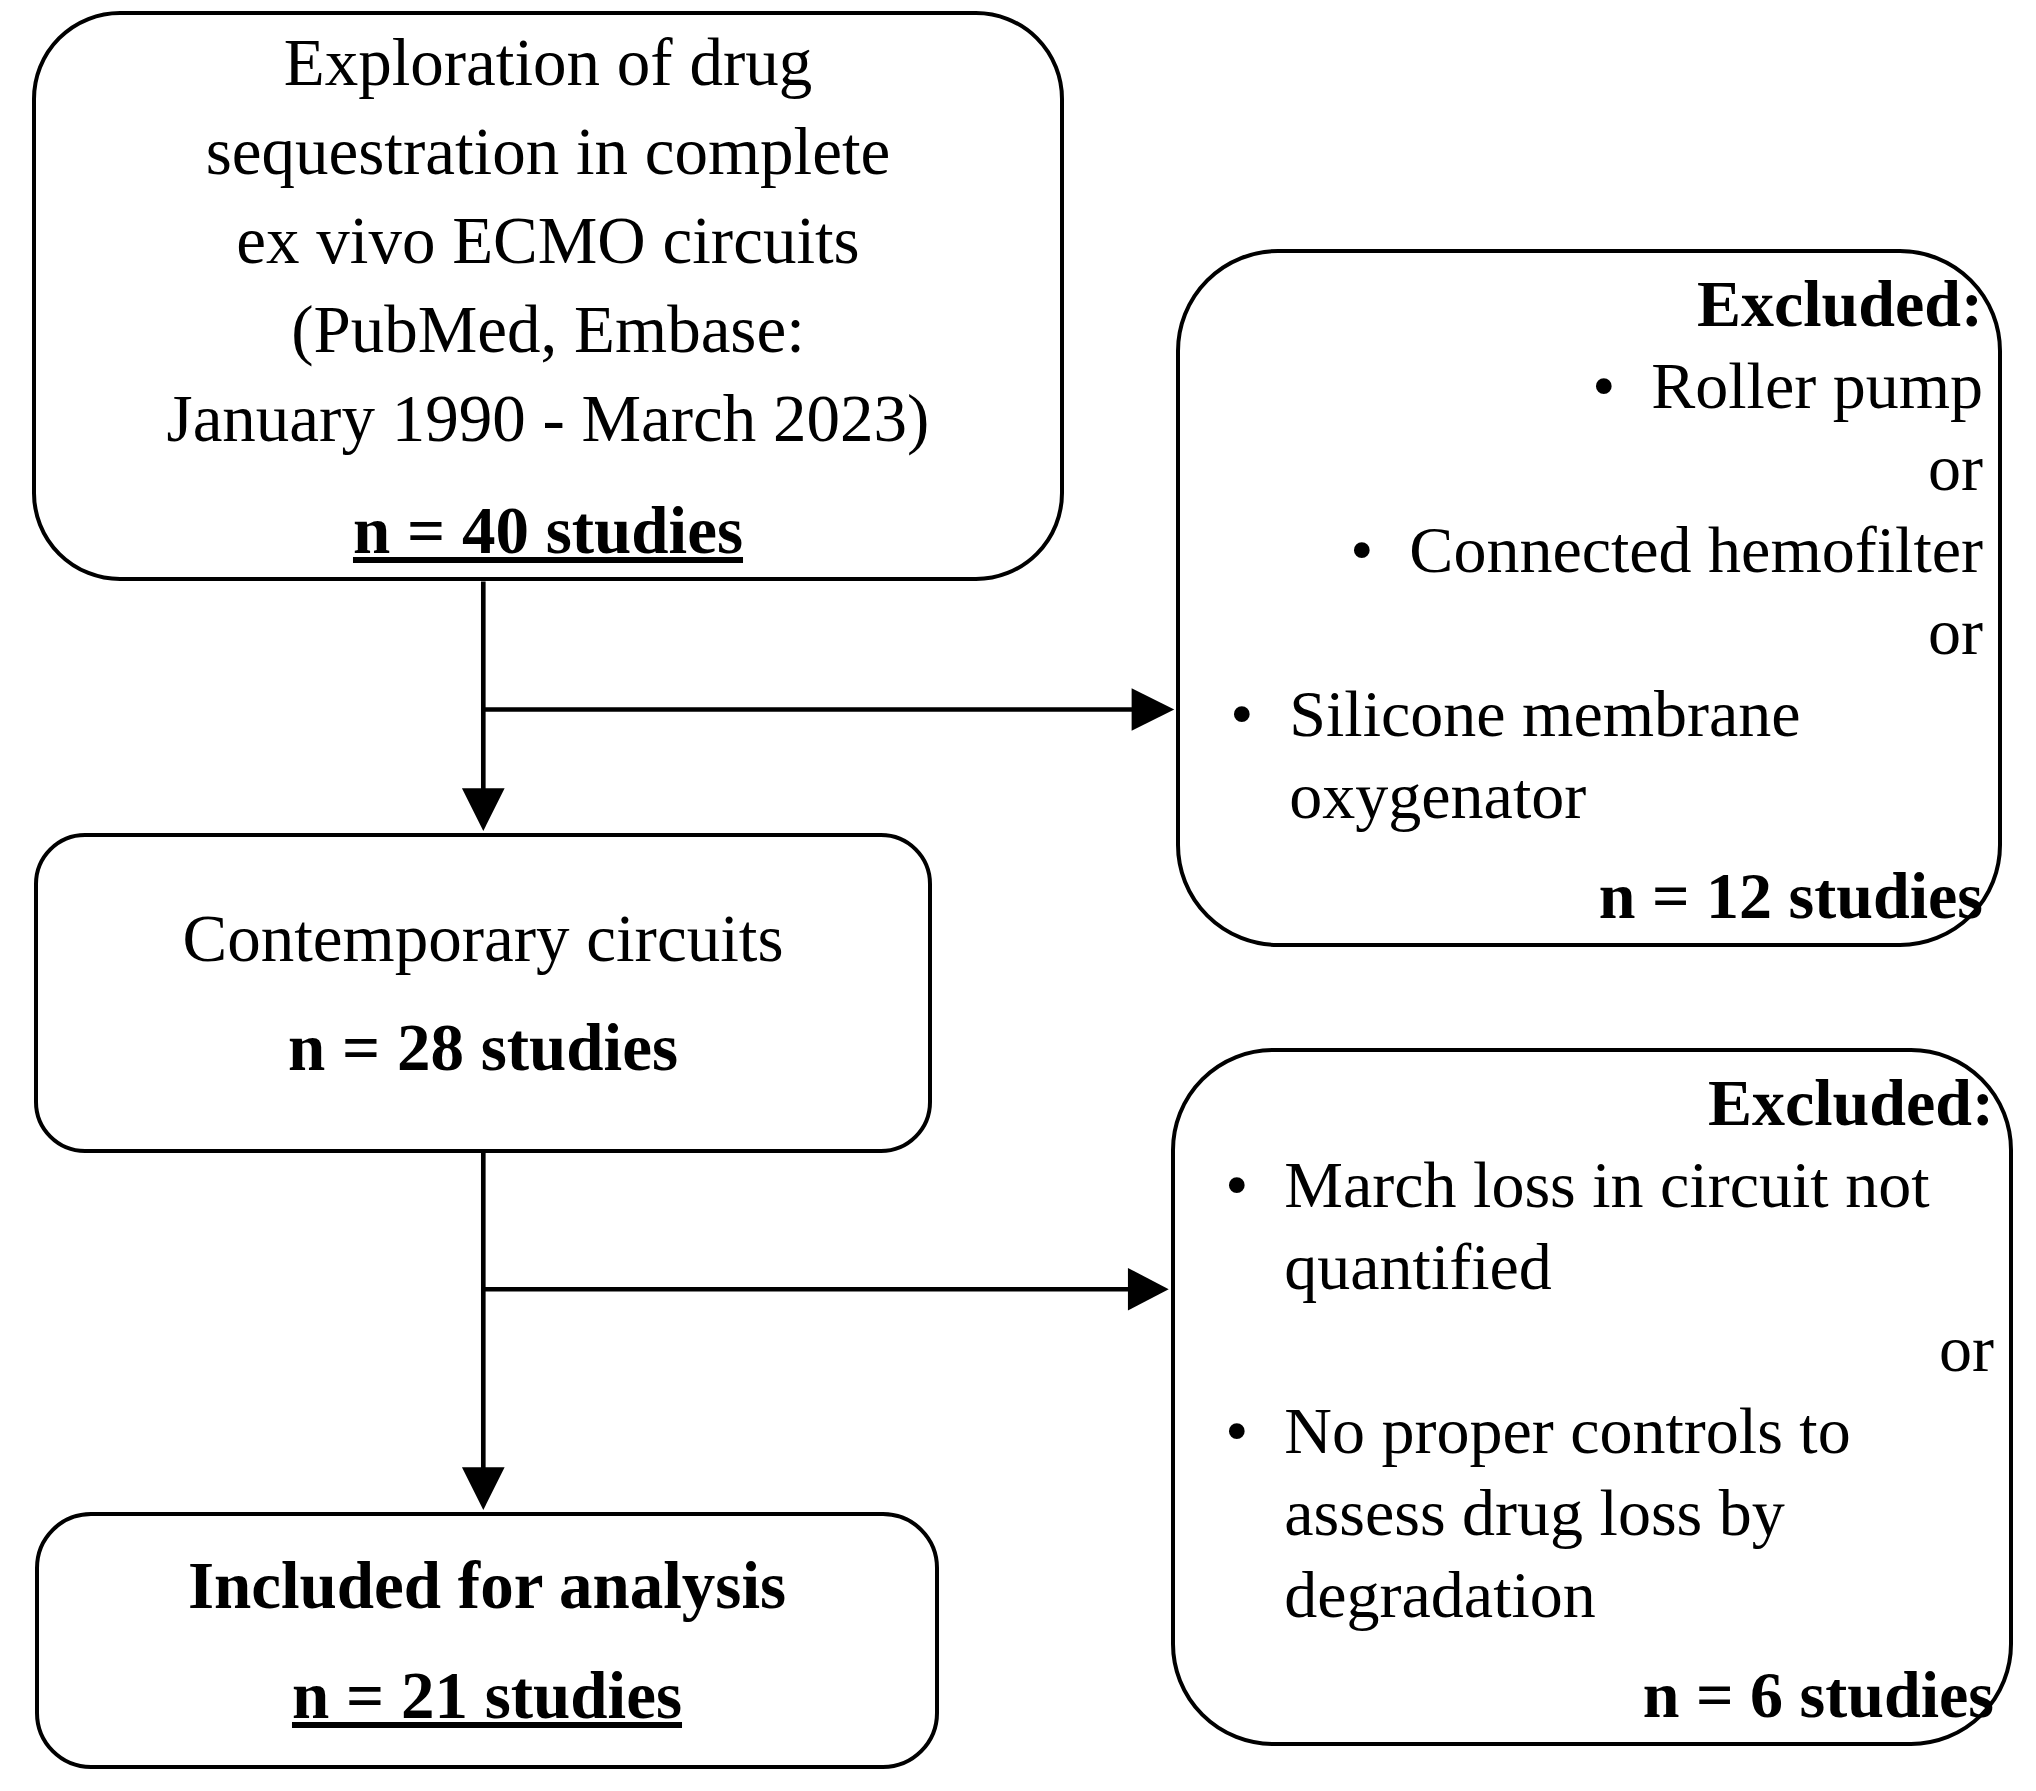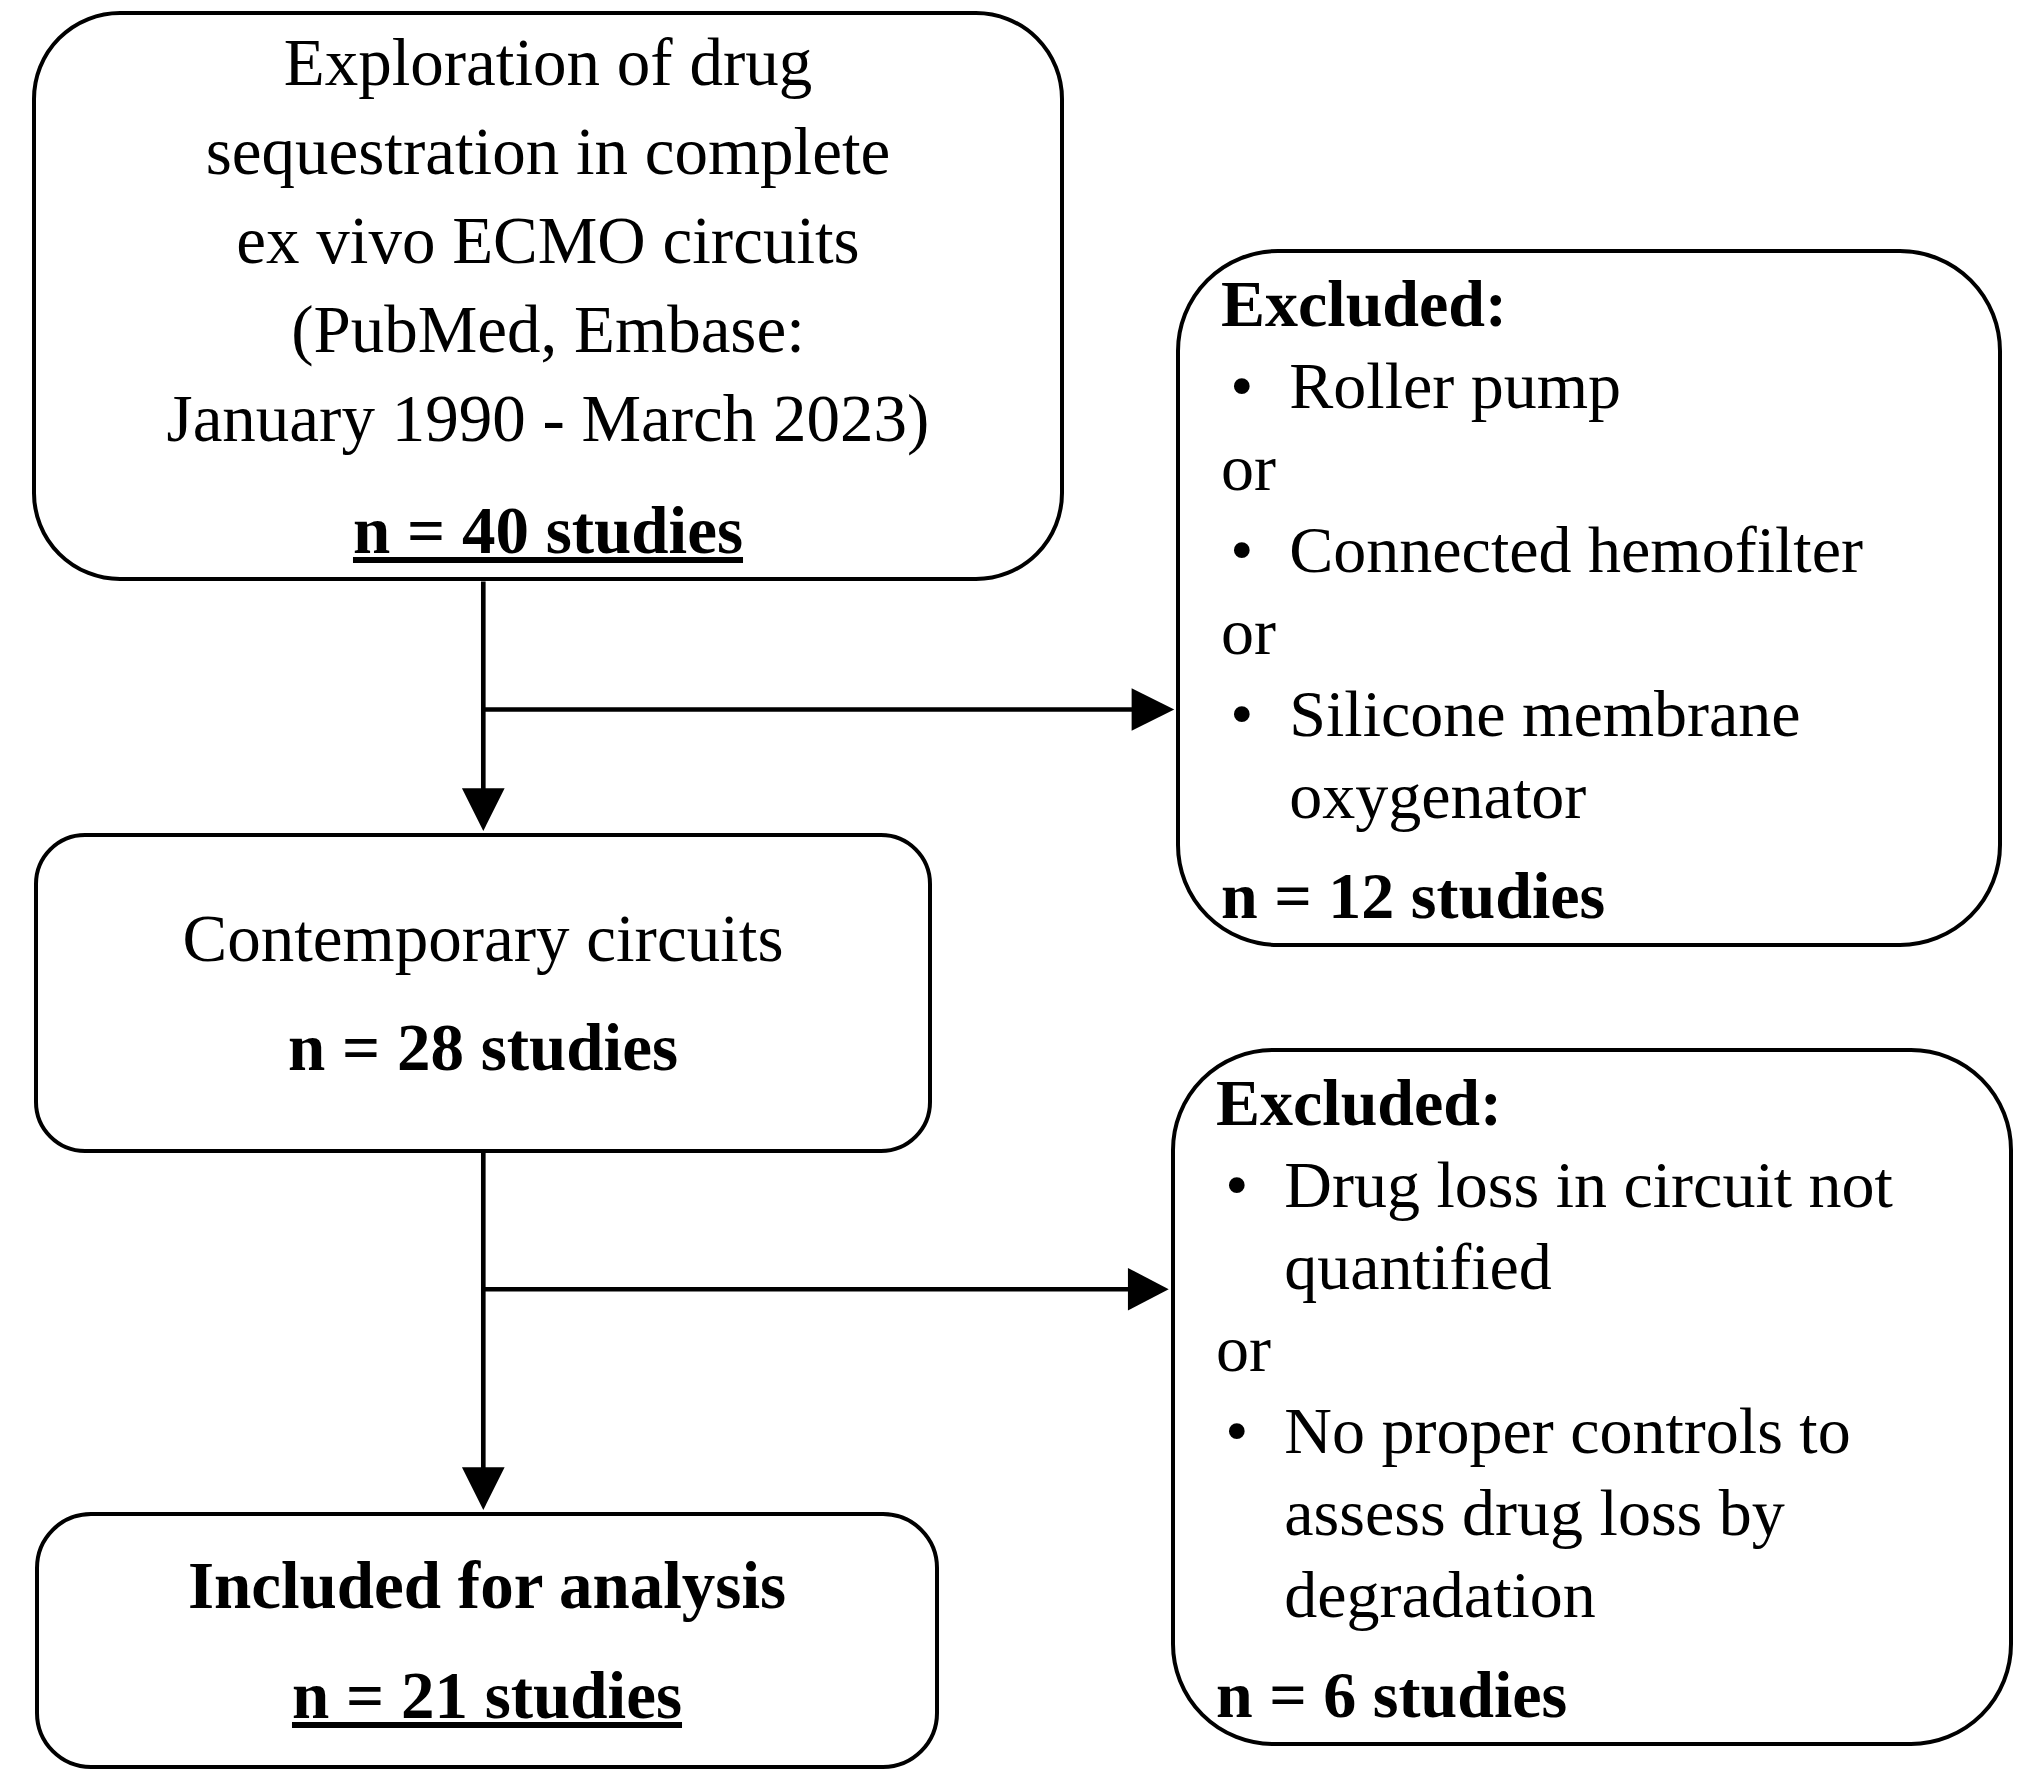--- a/index.html
+++ b/index.html
@@ -60,21 +60,21 @@
   .contemporary-box .count { margin-top: 20.4px; }
   .included-box {
     left: 35px; top: 1512px;
     width: 904px; height: 257px;
     border-radius: 56px;
   }
   .included-box .label { font-weight: bold; }
   .included-box .count { margin-top: 20.4px; text-decoration: underline; }
   
   .excluded-box {
-    align-items: flex-start;
+    align-items: flex-end;
     text-align: left;
     font-size: 66px;
     line-height: 82px;
     padding: 13px 15px 9px 41px;
     border-radius: 102px;
   }
   .excluded-top-box {
     left: 1176px; top: 249px;
     width: 826px; height: 698px;
   }
@@ -161,21 +161,21 @@
 
   <div class="box contemporary-box">
     <div class="label">Contemporary circuits</div>
     <div class="count">n = 28 studies</div>
   </div>
 
   <div class="box excluded-box excluded-bottom-box">
     <div class="title">Excluded:</div>
     <div class="brow">
       <span class="bullet">•</span>
-      <span class="btext">Drug loss in circuit not quantified</span>
+      <span class="btext">March loss in circuit not quantified</span>
     </div>
     <div class="or-line">or</div>
     <div class="brow">
       <span class="bullet">•</span>
       <span class="btext">No proper controls to assess drug loss by degradation</span>
     </div>
     <div class="count">n = 6 studies</div>
   </div>
 
   <div class="box included-box">

